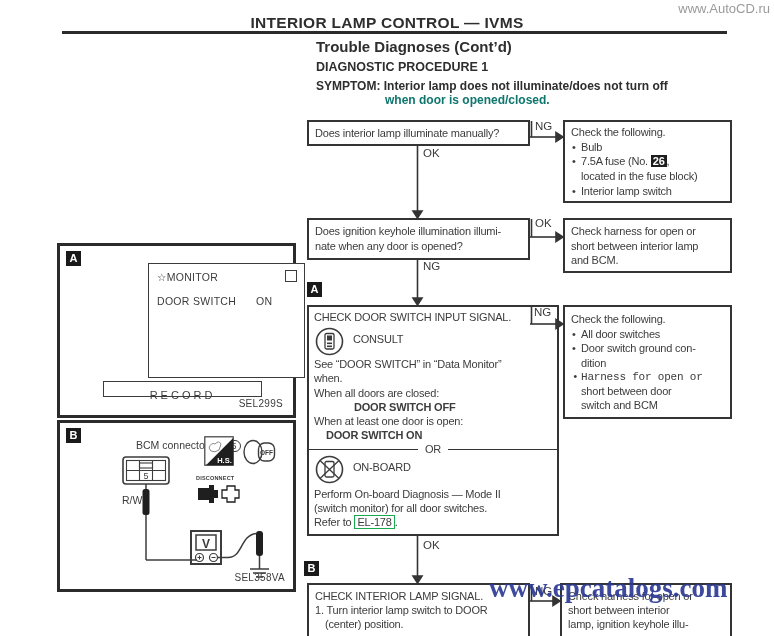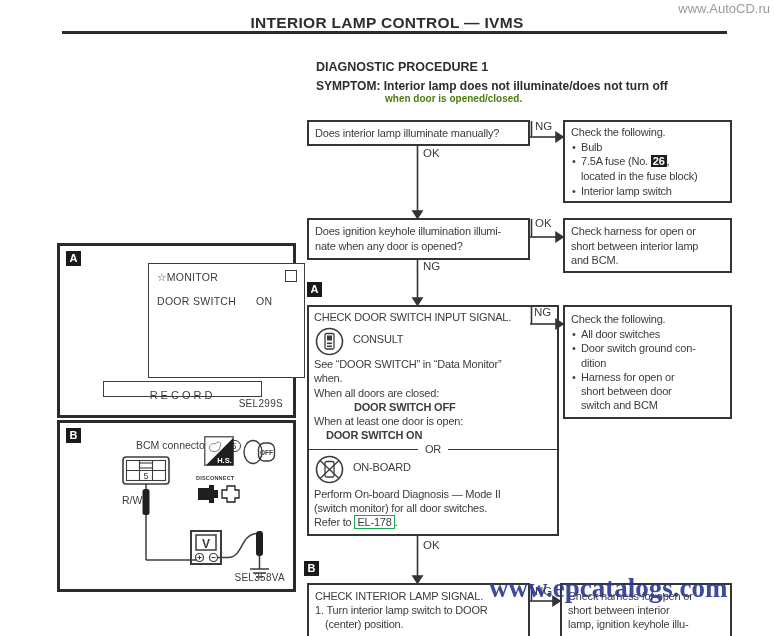--- a/index.html
+++ b/index.html
@@ -36,23 +36,24 @@
   .icon28 { position:absolute; }
 </style>
 </head>
 <body>
 
 <div class="page">
 
   <div class="wm-top">www.AutoCD.ru</div>
   <div class="hdr-title">INTERIOR LAMP CONTROL — IVMS</div>
   <div class="hdr-rule"></div>
+  <div class="t b" style="left:316px; top:38px; font-size:15px; color:#2e2e2e;">Trouble Diagnoses (Cont’d)</div>
   <div class="t b" style="left:316px; top:60px; font-size:12.5px; color:#2e2e2e;">DIAGNOSTIC PROCEDURE 1</div>
   <div class="t b" style="left:316px; top:79px; font-size:12px; color:#2e2e2e;">SYMPTOM: Interior lamp does not illuminate/does not turn off</div>
-  <div class="t b" style="left:385px; top:93px; font-size:10px; color:#4d7c0f;">when door is opened/closed.</div>
+  <div class="t b" style="left:385px; top:93px; font-size:12px; color:#0f766e;">when door is opened/closed.</div>
 
   <svg class="overlay" width="774" height="636">
     <g stroke="#343434" stroke-width="1.6" fill="#343434">
       <line x1="531.5" y1="121" x2="531.5" y2="137"></line>
       <line x1="530" y1="137" x2="556" y2="137"></line>
         <polygon points="556,132.5 556,141.5 563,137"></polygon>
       <line x1="417.5" y1="146" x2="417.5" y2="211"></line>
         <polygon points="413,211 422,211 417.5,218"></polygon>
       <line x1="531.5" y1="219" x2="531.5" y2="237"></line>
       <line x1="530" y1="237" x2="556" y2="237"></line>
@@ -140,21 +141,21 @@
     <div class="t" style="left:5px; top:181px;">Perform On-board Diagnosis — Mode II</div>
     <div class="t" style="left:5px; top:195px;">(switch monitor) for all door switches.</div>
     <div class="t" style="left:5px; top:209px;"><span>Refer to </span><span class="ref-link">EL-178</span><span>.</span></div>
   </div>
 
   <div class="flowbox" style="left:563px; top:305px; width:169px; height:114px;">
     <div class="t" style="left:6px; top:6px;">Check the following.</div>
     <div class="t dot" style="left:16px; top:21px;">All door switches</div>
     <div class="t dot" style="left:16px; top:35px;">Door switch ground con-</div>
     <div class="t" style="left:16px; top:49.5px;">dition</div>
-    <div class="t dot" style="left:16px; top:64px;">Harness for open or</div>
+    <div class="t dot" style="left:16px; top:64px;font-family:Liberation Mono, monospace;">Harness for open or</div>
     <div class="t" style="left:16px; top:78px;">short between door</div>
     <div class="t" style="left:16px; top:92px;">switch and BCM</div>
   </div>
 
   <div class="flowbox" style="left:307px; top:583px; width:223px; height:56px;">
     <div class="t" style="left:6px; top:5px;">CHECK INTERIOR LAMP SIGNAL.</div>
     <div class="t" style="left:6px; top:19px;">1. Turn interior lamp switch to DOOR</div>
     <div class="t" style="left:16px; top:33px;">(center) position.</div>
   </div>
 

